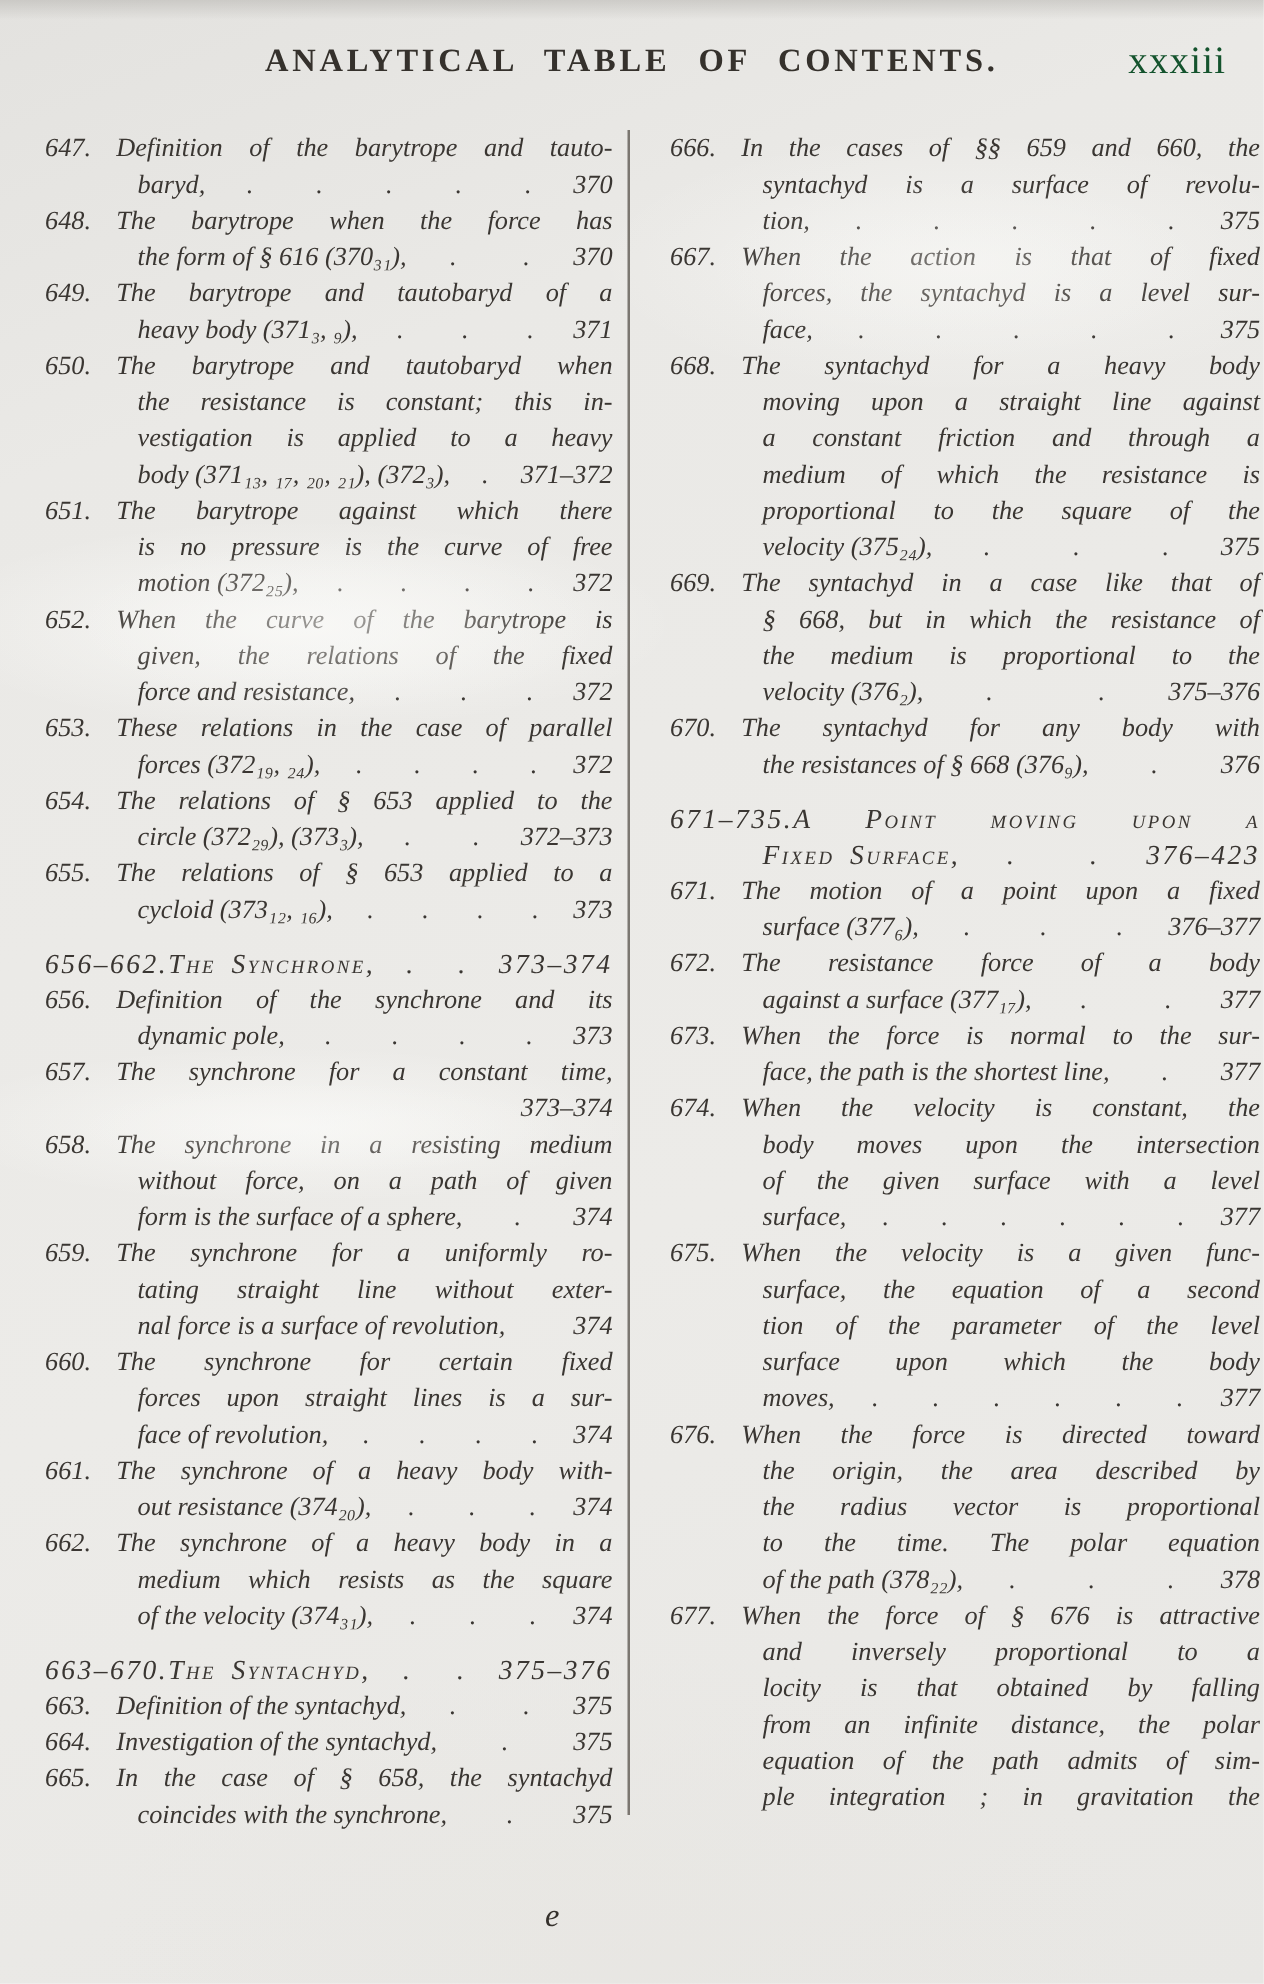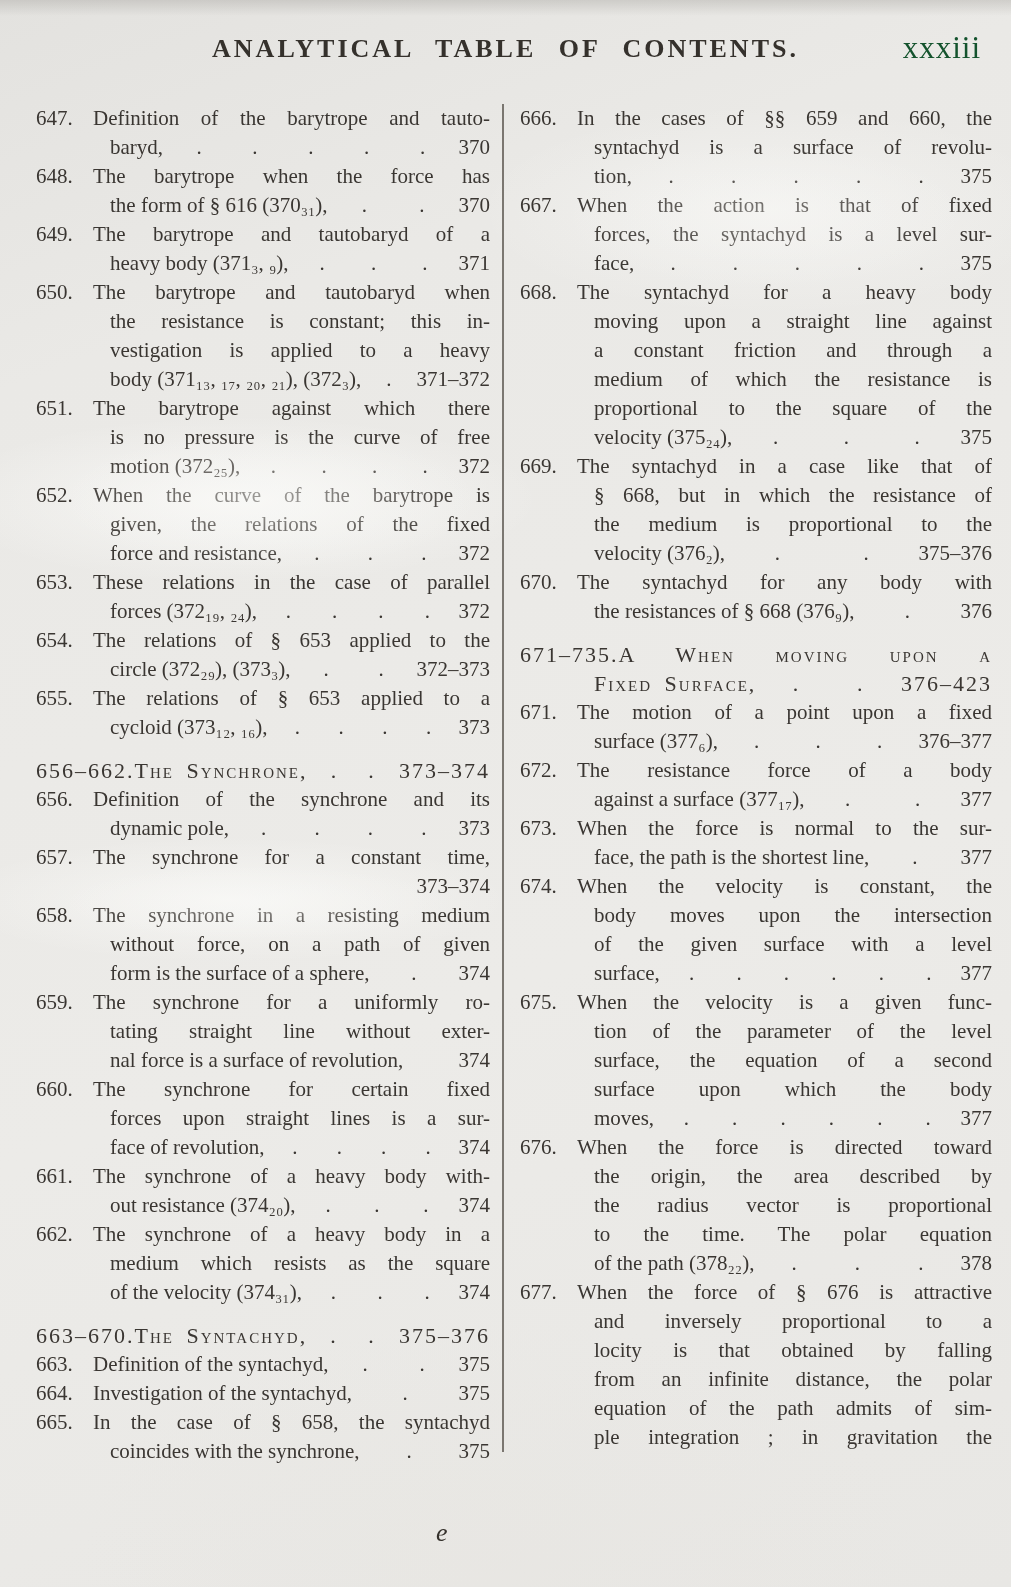--- a/index.html
+++ b/index.html
@@ -27,23 +27,23 @@
     color: #35312c;
   }
   .folio {
     position: absolute;
     top: 30px; right: 30px;
     font-size: 31px;
     letter-spacing: 1px;
     color: #14532d;
   }
   .columns { display: flex; align-items: flex-start; }
-  .col { font-size: 21px; line-height: 29px; }
+  .col { font-size: 21px; line-height: 29px; font-style: italic; }
   .col-left  { width: 454px; margin-left: 36px; }
-  .col-right { width: 472px; margin-left: 12px; border-left: 2px solid rgba(75,70,63,0.7); padding-left: 16px; }
+  .col-right { width: 472px; margin-left: 12px; border-left: 2px solid rgba(75,70,63,0.7); padding-left: 32px; }
   .entry { margin: 0; }
   .entry.section {
     margin-top: 14px;
     font-variant: small-caps;
     letter-spacing: 2px;
     word-spacing: 5px;
     font-size: 22px;
   }
   .line { text-align: justify; text-align-last: justify; }
   .line.paged { display: flex; align-items: baseline; text-align: left; text-align-last: auto; }
@@ -398,21 +398,21 @@
         <div class="line first"><span class="num">670.</span><span class="text">The syntachyd for any body with</span></div>
         <div class="line cont paged">
           <span class="text">the resistances of § 668 (376₉),</span>
           <span class="dots">
             <span class="dot">.</span>
           </span>
           <span class="pageno">376</span>
         </div>
       </div>
       <div class="entry section">
-        <div class="line first"><span class="num">671–735.</span><span class="text">A When moving upon a</span></div>
+        <div class="line first"><span class="num">671–735.</span><span class="text">A Point moving upon a</span></div>
         <div class="line cont paged">
           <span class="text">Fixed Surface,</span>
           <span class="dots">
             <span class="dot">.</span>
             <span class="dot">.</span>
           </span>
           <span class="pageno">376–423</span>
         </div>
       </div>
       <div class="entry">
@@ -460,22 +460,22 @@
             <span class="dot">.</span>
             <span class="dot">.</span>
             <span class="dot">.</span>
             <span class="dot">.</span>
           </span>
           <span class="pageno">377</span>
         </div>
       </div>
       <div class="entry">
         <div class="line first"><span class="num">675.</span><span class="text">When the velocity is a given func-</span></div>
+        <div class="line cont"><span class="text">surface, the equation of a second</span></div>
         <div class="line cont"><span class="text">tion of the parameter of the level</span></div>
-        <div class="line cont"><span class="text">surface, the equation of a second</span></div>
         <div class="line cont"><span class="text">surface upon which the body</span></div>
         <div class="line cont paged">
           <span class="text">moves,</span>
           <span class="dots">
             <span class="dot">.</span>
             <span class="dot">.</span>
             <span class="dot">.</span>
             <span class="dot">.</span>
             <span class="dot">.</span>
             <span class="dot">.</span>

